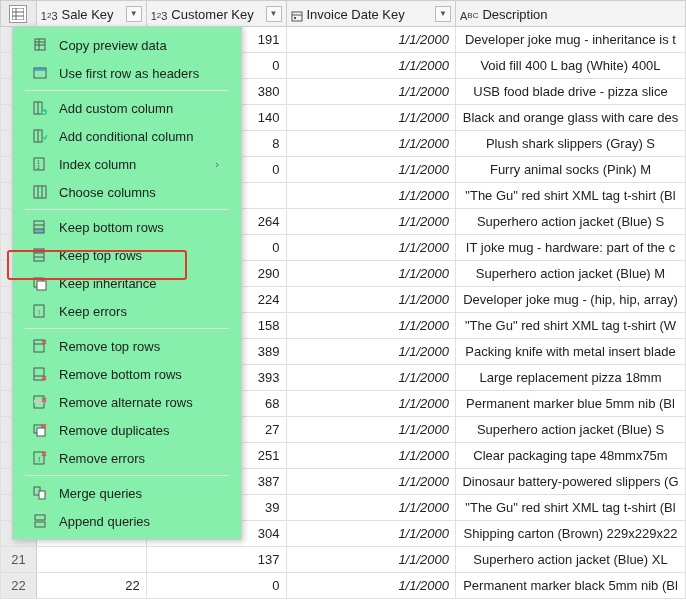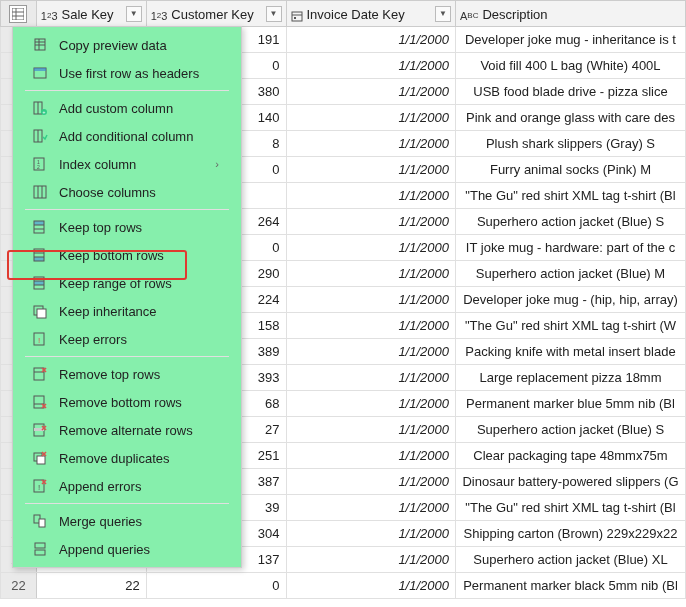--- a/index.html
+++ b/index.html
@@ -192,21 +192,21 @@
         <td class="num"></td>
         <td class="num">380</td>
         <td class="date">1/1/2000</td>
         <td class="desc">USB food blade drive - pizza slice</td>
       </tr>
       <tr>
         <td class="rownum">4</td>
         <td class="num"></td>
         <td class="num">140</td>
         <td class="date">1/1/2000</td>
-        <td class="desc">Pink and orange glass with care des</td>
+        <td class="desc">Black and orange glass with care des</td>
       </tr>
       <tr>
         <td class="rownum">5</td>
         <td class="num"></td>
         <td class="num">8</td>
         <td class="date">1/1/2000</td>
         <td class="desc">Plush shark slippers (Gray) S</td>
       </tr>
       <tr>
         <td class="rownum">6</td>
@@ -391,49 +391,38 @@
           <line x1="6" y1="2" x2="6" y2="14" stroke="#555"></line>
           <line x1="10" y1="2" x2="10" y2="14" stroke="#555"></line>
         </svg>
       </span>
     <span class="ctx-label">Choose columns</span>
   </div>
   <div class="ctx-sep"></div>
   <div class="ctx-item">
     <span class="ctx-icon">
         <svg width="16" height="16" viewBox="0 0 16 16">
-          <rect x="2" y="2" width="10" height="4" fill="#4a90d9" opacity="0.6"></rect>
+          <rect x="2" y="10" width="10" height="4" fill="#4a90d9" opacity="0.6"></rect>
           <rect x="2" y="2" width="10" height="12" fill="none" stroke="#555"></rect>
           <line x1="2" y1="6" x2="12" y2="6" stroke="#555"></line>
           <line x1="2" y1="10" x2="12" y2="10" stroke="#555"></line>
         </svg>
       </span>
-    <span class="ctx-label">Keep top rows</span>
-  </div>
-  <div class="ctx-item">
-    <span class="ctx-icon">
-        <svg width="16" height="16" viewBox="0 0 16 16">
-          <rect x="2" y="10" width="10" height="4" fill="#4a90d9" opacity="0.6"></rect>
+    <span class="ctx-label">Keep bottom rows</span>
+  </div>
+  <div class="ctx-item">
+    <span class="ctx-icon">
+        <svg width="16" height="16" viewBox="0 0 16 16">
+          <rect x="2" y="2" width="10" height="4" fill="#4a90d9" opacity="0.6"></rect>
           <rect x="2" y="2" width="10" height="12" fill="none" stroke="#555"></rect>
           <line x1="2" y1="6" x2="12" y2="6" stroke="#555"></line>
           <line x1="2" y1="10" x2="12" y2="10" stroke="#555"></line>
         </svg>
       </span>
-    <span class="ctx-label">Keep bottom rows</span>
-  </div>
-  <div class="ctx-item">
-    <span class="ctx-icon">
-        <svg width="16" height="16" viewBox="0 0 16 16">
-          <rect x="2" y="6" width="10" height="4" fill="#4a90d9" opacity="0.6"></rect>
-          <rect x="2" y="2" width="10" height="12" fill="none" stroke="#555"></rect>
-          <line x1="2" y1="6" x2="12" y2="6" stroke="#555"></line>
-          <line x1="2" y1="10" x2="12" y2="10" stroke="#555"></line>
-        </svg>
-      </span>
-    <span class="ctx-label">Keep range of rows</span>
+    <span class="ctx-label">Keep top rows</span>
   </div>
   <div class="ctx-item">
     <span class="ctx-icon">
         <svg width="16" height="16" viewBox="0 0 16 16">
           <rect x="2" y="3" width="9" height="9" fill="none" stroke="#555"></rect>
           <rect x="5" y="6" width="9" height="9" fill="#fff" stroke="#555"></rect>
         </svg>
       </span>
     <span class="ctx-label">Keep inheritance</span>
   </div>
@@ -493,21 +482,21 @@
   </div>
   <div class="ctx-item">
     <span class="ctx-icon">
         <svg width="16" height="16" viewBox="0 0 16 16">
           <rect x="2" y="2" width="10" height="12" fill="none" stroke="#555"></rect>
           <text x="7" y="12" font-size="8" text-anchor="middle" fill="#555">!</text>
           <line class="red-x" x1="10" y1="2" x2="14" y2="6"></line>
           <line class="red-x" x1="14" y1="2" x2="10" y2="6"></line>
         </svg>
       </span>
-    <span class="ctx-label">Append errors</span>
+    <span class="ctx-label">Remove errors</span>
   </div>
   <div class="ctx-sep"></div>
   <div class="ctx-item">
     <span class="ctx-icon">
         <svg width="16" height="16" viewBox="0 0 16 16">
           <rect x="2" y="2" width="6" height="8" fill="none" stroke="#555"></rect>
           <rect x="7" y="6" width="6" height="8" fill="#fff" stroke="#555"></rect>
         </svg>
       </span>
     <span class="ctx-label">Merge queries</span>

